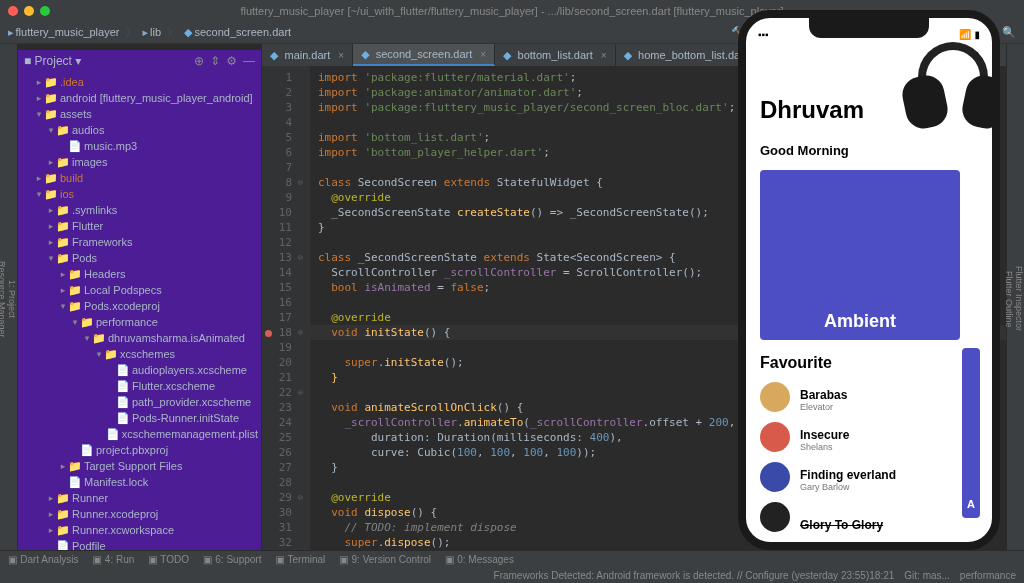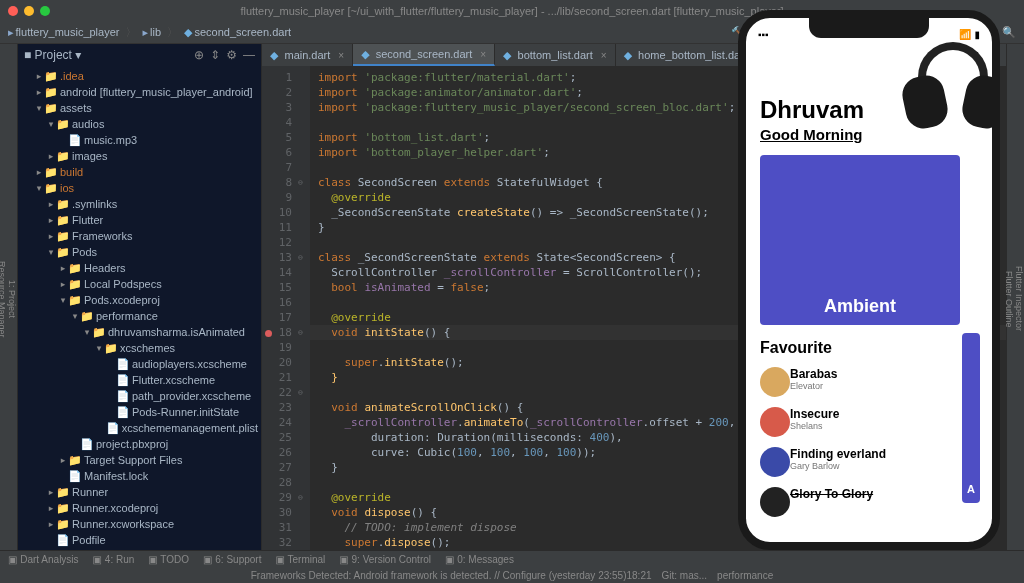--- a/index.html
+++ b/index.html
@@ -43,21 +43,21 @@
 .tb-icon { color: #888; cursor: pointer; }
 .main { display: flex; height: calc(100% - 22px - 22px - 18px - 15px); }
 .sidepanel-left {
   width: 18px; background: #3c3f41; border-right: 1px solid #2b2b2b;
   display: flex; flex-direction: column; align-items: center; padding-top: 4px;
   font-size: 9px; color: #888; writing-mode: vertical-rl;
 }
 .sidepanel-left span { margin: 6px 0; cursor: pointer; }
 .sidepanel-right { width: 18px; background: #3c3f41; border-left: 1px solid #2b2b2b; writing-mode: vertical-rl; font-size: 9px; color: #888; display: flex; flex-direction: column; align-items: center; padding-top: 4px;}
 .sidepanel-right span { margin: 6px 0; cursor: pointer; }
-.project-panel { width: 244px; background: #0f172a; display: flex; flex-direction: column; border-right: 1px solid #2b2b2b; }
+.project-panel { width: 244px; background: #4c1d95; display: flex; flex-direction: column; border-right: 1px solid #2b2b2b; margin-top: 6px; }
 .project-header { height: 22px; display: flex; align-items: center; padding: 0 6px; gap: 6px; font-size: 12px; }
 .project-header .spacer { flex: 1; }
 .project-header .ico { color: #888; cursor: pointer; font-size: 12px; }
 .tree { flex: 1; overflow: auto; font-size: 11px; line-height: 16px; padding: 2px 0; }
 .tree .row { display: flex; align-items: center; padding: 0 4px; white-space: nowrap; cursor: pointer; }
 .tree .arrow { width: 10px; text-align: center; color: #888; font-size: 9px; }
 .tree .ticon { width: 14px; text-align: center; margin-right: 2px; }
 .tree .hl { color: #cc7832; }
 .editor-area { flex: 1; display: flex; flex-direction: column; background: #2b2b2b; position: relative; overflow: hidden; }
 .tabs { height: 22px; background: #3c3f41; display: flex; align-items: stretch; overflow: hidden; }
@@ -81,31 +81,31 @@
 .phone { position: absolute; right: 24px; top: 10px; width: 262px; height: 540px; background: #fff; border-radius: 32px; border: 8px solid #1a1a1a; overflow: hidden; z-index: 10; }
 .phone .notch { position: absolute; top: 0; left: 50%; transform: translateX(-50%); width: 120px; height: 20px; background: #1a1a1a; border-radius: 0 0 12px 12px; z-index: 5;}
 .phone-status { height: 28px; display: flex; justify-content: space-between; align-items: center; padding: 4px 12px 0; font-size: 10px; color: #000; }
 .phone-content { padding: 8px 14px; color: #000; }
 .headphones { position: absolute; top: 18px; right: -18px; width: 110px; height: 110px; }
 .hp-band { position: absolute; top: 6px; left: 18px; width: 70px; height: 46px; border: 8px solid #222; border-bottom: none; border-radius: 40px 40px 0 0; }
 .hp-cup { position: absolute; width: 42px; height: 52px; background: #1a1a1a; border-radius: 18px; top: 40px; }
 .hp-cup.l { left: 4px; transform: rotate(-12deg); }
 .hp-cup.r { right: 4px; transform: rotate(12deg); }
 .phone h1 { font-size: 24px; font-weight: 700; margin-top: 42px; }
-.phone .sub { font-size: 15px; font-weight: 600; margin-top: 2px; text-decoration: underline; }
+.phone .sub { font-size: 13px; font-weight: 600; margin-top: 19px; }
 .phone .card { margin-top: 12px; width: 200px; height: 170px; background: #4e4ec4; border-radius: 4px; display: flex; align-items: flex-end; justify-content: center; color: #fff; font-weight: 700; font-size: 18px; padding-bottom: 8px; }
 .phone .card-peek { position: absolute; right: -2px; top: 178px; width: 18px; height: 170px; background: #4e4ec4; border-radius: 4px; display:flex; align-items:flex-end; justify-content:center; color:#fff; font-weight:700; padding-bottom:8px;}
 .phone h2 { font-size: 16px; font-weight: 800; margin-top: 14px; }
-.fav-row { display: flex; align-items: flex-start; margin-top: 10px; }
+.fav-row { display: flex; align-items: flex-end; gap: 10px; margin-top: 10px; }
 .avatar { width: 30px; height: 30px; border-radius: 50%; }
 .fav-row .t1 { font-size: 12px; font-weight: 700; }
 .fav-row .t2 { font-size: 9px; color: #777; }
 .bottom-panel { height: 18px; background: #3c3f41; display: flex; align-items: center; gap: 14px; padding: 0 8px; font-size: 10px; color: #888; border-top: 1px solid #2b2b2b; }
 .bottom-panel span { cursor: pointer; }
-.statusbar { height: 15px; background: #3c3f41; display: flex; align-items: center; padding: 0 8px; font-size: 10px; color: #888; justify-content: center; }
+.statusbar { height: 15px; background: #3c3f41; display: flex; align-items: center; padding: 0 8px; font-size: 10px; color: #888; justify-content: flex-end; }
 .statusbar .right { display: flex; gap: 10px; }
 .sep { color: #555; }
 </style>
 </head>
 <body>
 
 <div class="titlebar">
   <div class="dots">
     <div class="dot r"></div>
     <div class="dot y"></div>

